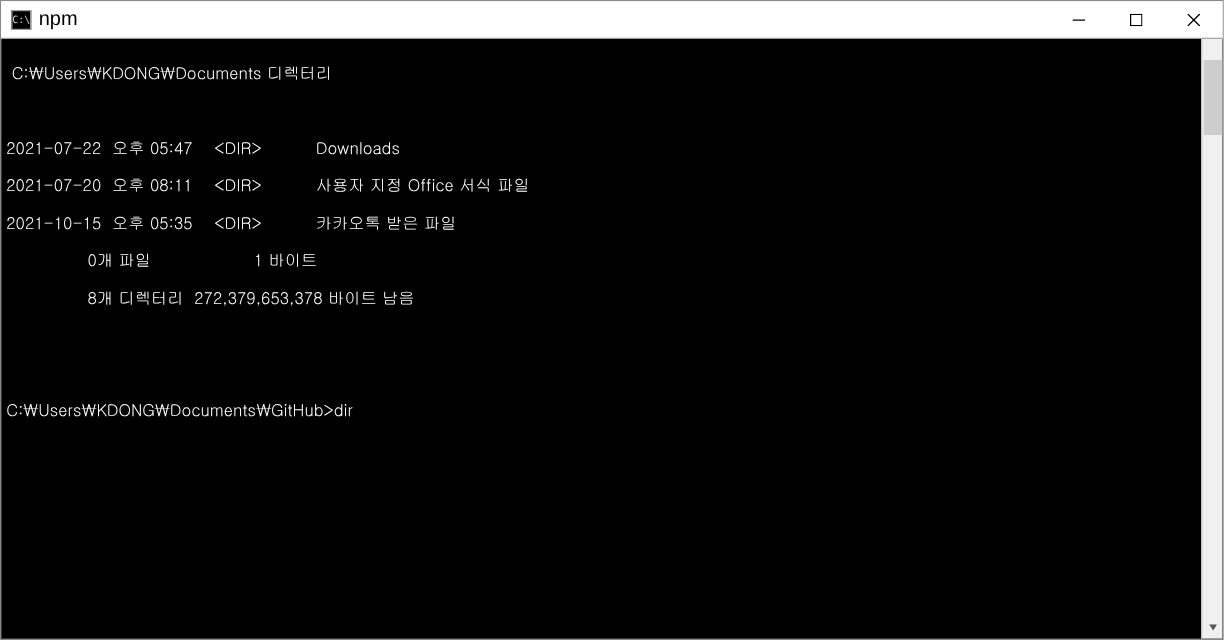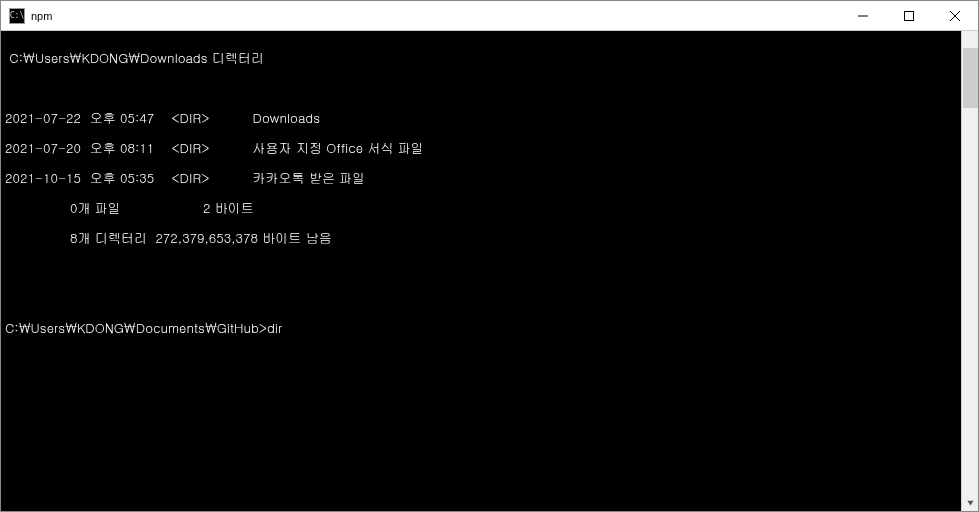--- a/index.html
+++ b/index.html
@@ -33,21 +33,21 @@
       align-items: center;
       justify-content: center;
       font-size: 8px;
       background: #000;
       color: #ccc;
       border: 1px solid #999;
       font-family: monospace;
     }
     .titlebar-title {
       margin-left: 6px;
-      font-size: 11px;
+      font-size: 16px;
       color: #000;
       flex: 1;
     }
     .win-controls {
       display: flex;
       height: 100%;
     }
     .win-btn {
       width: 46px;
       height: 100%;
@@ -125,26 +125,26 @@
       <div class="win-btn close">
         <svg width="10" height="10" viewBox="0 0 10 10">
             <line x1="0" y1="0" x2="10" y2="10" stroke="#000" stroke-width="1"></line>
             <line x1="10" y1="0" x2="0" y2="10" stroke="#000" stroke-width="1"></line>
           </svg>
       </div>
     </div>
   </div>
 
   <div class="content">
-<span class="line"> C:\Users\KDONG\Downloads 디렉터리</span>
+<span class="line"> C:\Users\KDONG\Documents 디렉터리</span>
 <span class="line"> </span>
 <span class="line">2021-07-22  오후 05:47    &lt;DIR&gt;          Downloads</span>
 <span class="line">2021-07-20  오후 08:11    &lt;DIR&gt;          사용자 지정 Office 서식 파일</span>
 <span class="line">2021-10-15  오후 05:35    &lt;DIR&gt;          카카오톡 받은 파일</span>
-<span class="line">               0개 파일                   2 바이트</span>
+<span class="line">               0개 파일                   1 바이트</span>
 <span class="line">               8개 디렉터리  272,379,653,378 바이트 남음</span>
 <span class="line"> </span>
 <span class="line"> </span>
 <span class="line">C:\Users\KDONG\Documents\GitHub&gt;dir</span>
 
 
 
 
 
 

